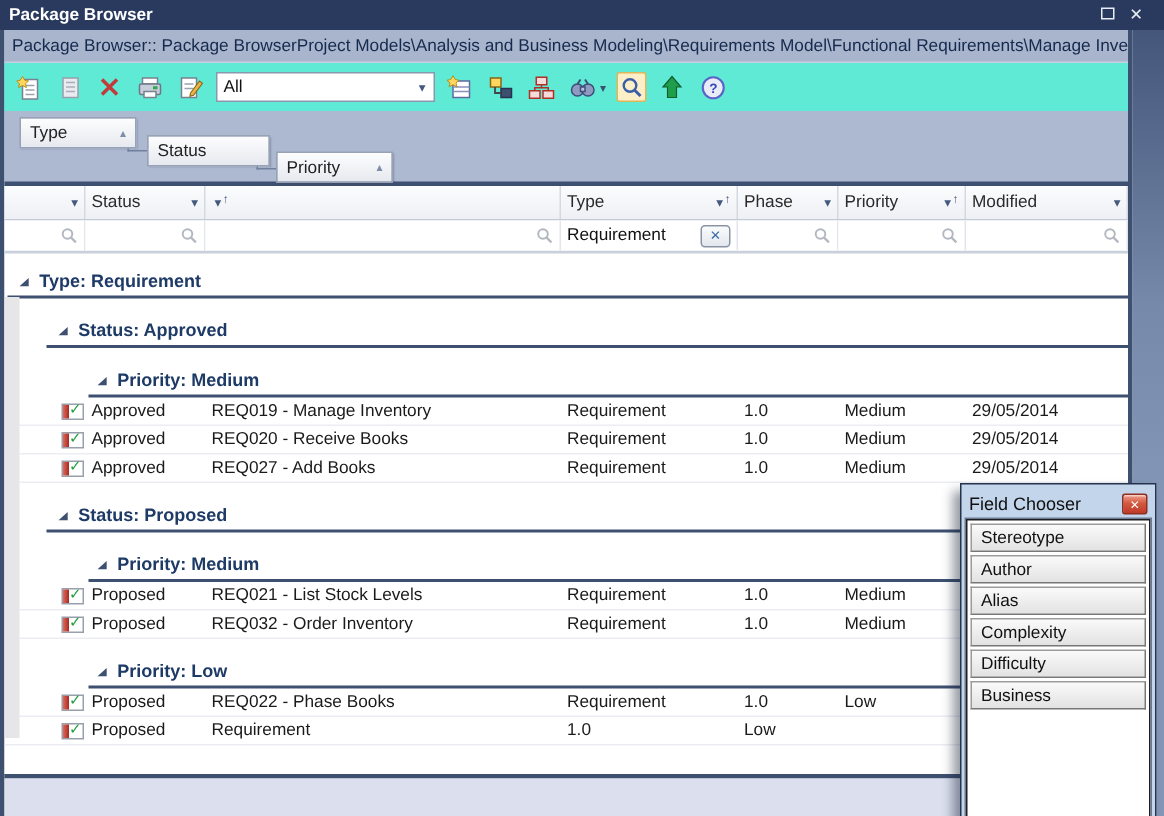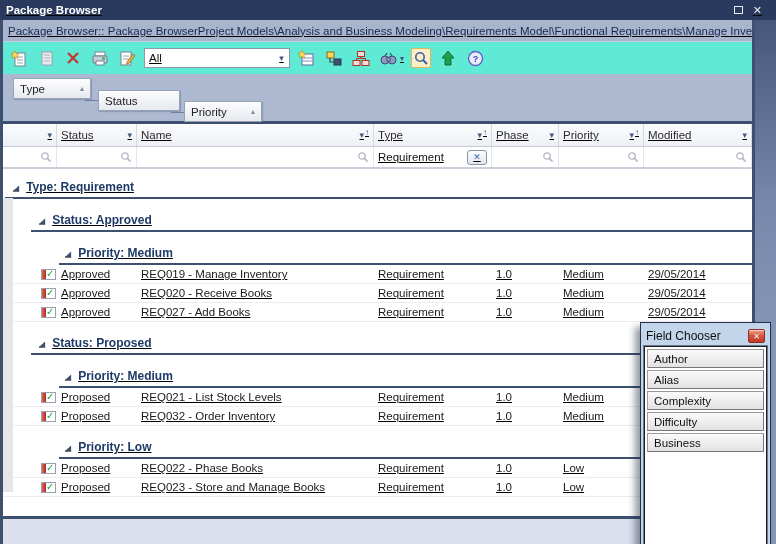--- a/index.html
+++ b/index.html
@@ -1,17 +1,17 @@
 <!DOCTYPE html>
 <html><head>
 <meta charset="utf-8">
 <style>
   html,body{margin:0;padding:0;background:#8396B6;}
   *{box-sizing:border-box;font-family:"Liberation Sans","DejaVu Sans",sans-serif;}
-  .window{position:relative;width:776px;height:544px;background:#B4BFD5;overflow:hidden;text-decoration:underline;}
+  .window{position:relative;width:776px;height:544px;background:#B4BFD5;overflow:hidden;}
 
   
   .titlebar{height:20px;background:#2A3A5E;display:flex;align-items:center;padding:0 6px;color:#fff;}
   .titlebar .title{font-size:11.5px;font-weight:bold;flex:1;}
   .winbtns{display:flex;gap:10px;align-items:center;margin-right:8px;}
   .wbtn{color:#E8ECF4;font-size:11px;line-height:11px;cursor:default;}
   .maxbox{display:inline-block;width:9px;height:8px;border:1.5px solid #E8ECF4;}
 
   
   .body-row{display:flex;height:524px;}
@@ -215,21 +215,20 @@
         <div class="grid hrow">
           <div class="hcell">
               <span class="lab"></span>
               <span class="harr">▾</span>
             </div>
           <div class="hcell">
               <span class="lab">Status</span>
               <span class="harr">▾</span>
             </div>
           <div class="hcell">
-              <span class="lab">Name</span>
               <span class="harr">▾</span>
               <span class="hsort">↑</span>
             </div>
           <div class="hcell">
               <span class="lab">Type</span>
               <span class="harr">▾</span>
               <span class="hsort">↑</span>
             </div>
           <div class="hcell">
               <span class="lab">Phase</span>
@@ -408,21 +407,20 @@
           <div class="tcell"></div>
         </div>
         <div class="grid trow">
           <div class="tcell icon-cell">
               <span class="req-icon">
                 <i></i>
                 <b>✓</b>
               </span>
             </div>
           <div class="tcell">Proposed</div>
-          <div class="tcell">REQ023 - Store and Manage Books</div>
           <div class="tcell">Requirement</div>
           <div class="tcell">1.0</div>
           <div class="tcell">Low</div>
           <div class="tcell"></div>
         </div>
 
       </div>
 
       <div class="bottombar"></div>
       <div class="bottomband"></div>
@@ -431,20 +429,21 @@
 
     <div class="right-band"></div>
   </div>
 
   <div class="fieldchooser">
     <div class="fc-title">
       <span class="fct">Field Chooser</span>
       <span class="fc-close">✕</span>
     </div>
     <div class="fc-panel">
+      <div class="fc-item">Stereotype</div>
       <div class="fc-item">Author</div>
       <div class="fc-item">Alias</div>
       <div class="fc-item">Complexity</div>
       <div class="fc-item">Difficulty</div>
       <div class="fc-item">Business</div>
     </div>
   </div>
 
 </div>
 

